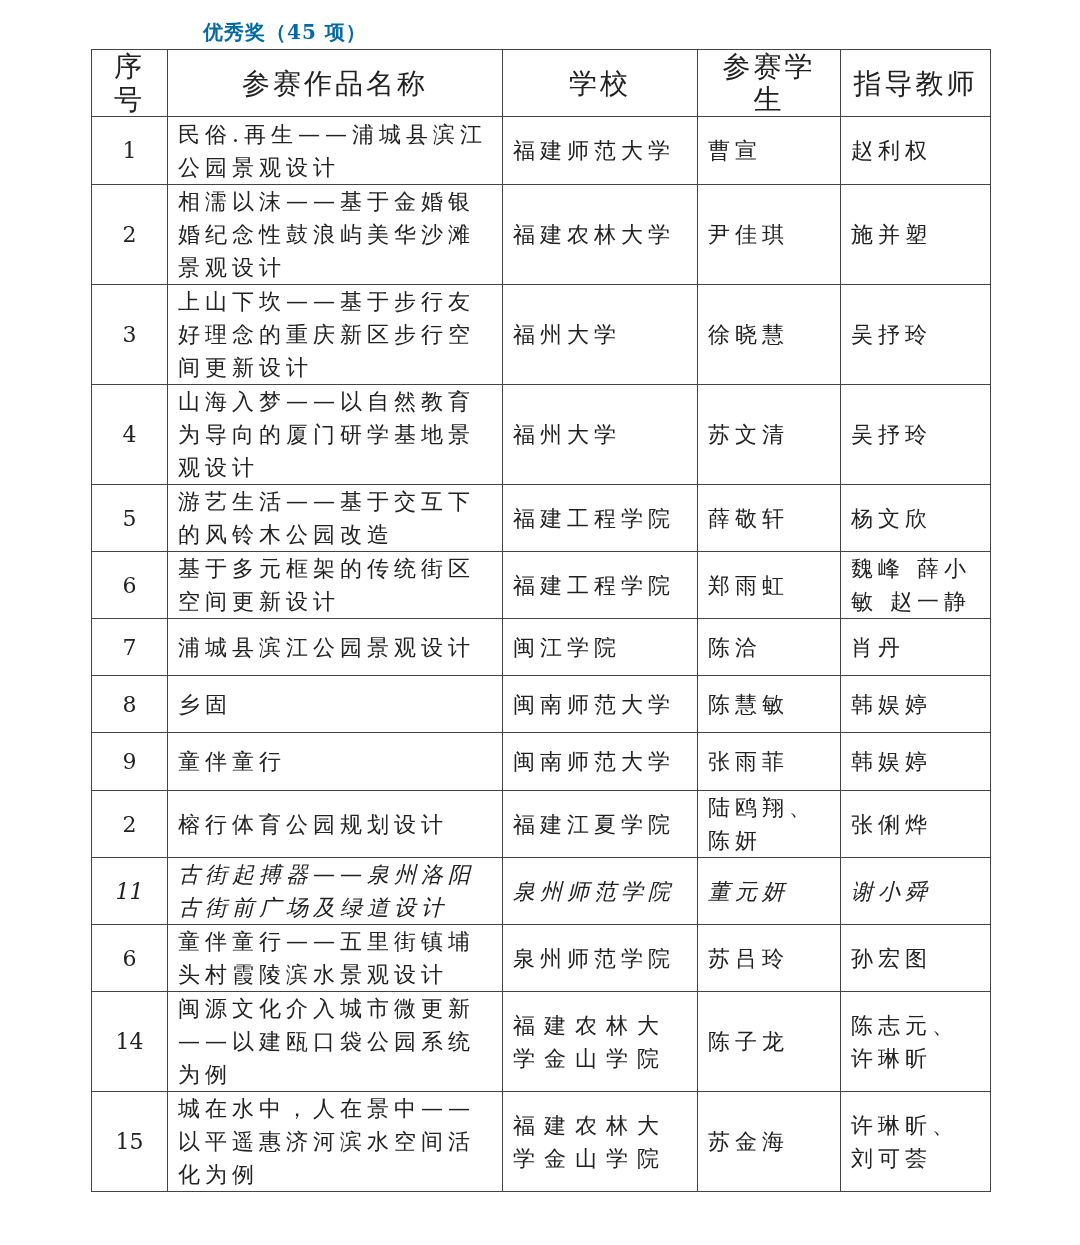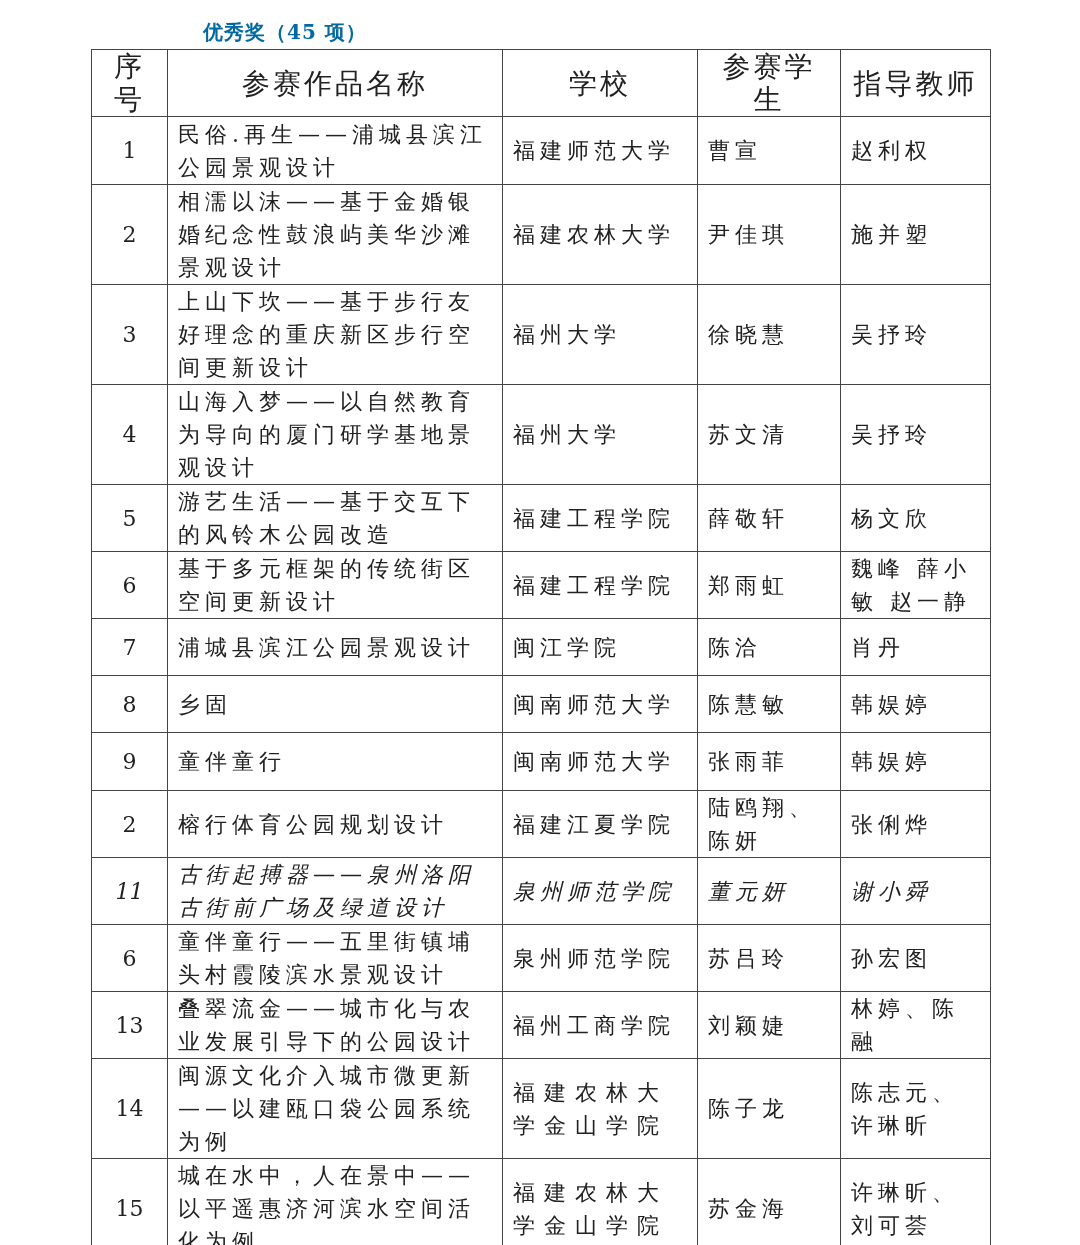--- a/index.html
+++ b/index.html
@@ -120,27 +120,20 @@
         <td>董元妍</td>
         <td>谢小舜</td>
       </tr>
       <tr style="height: 67px;">
         <td class="num">6</td>
         <td>童伴童行——五里街镇埔头村霞陵滨水景观设计</td>
         <td>泉州师范学院</td>
         <td>苏吕玲</td>
         <td>孙宏图</td>
       </tr>
-      <tr style="height: 67px;">
-        <td class="num">13</td>
-        <td>叠翠流金——城市化与农业发展引导下的公园设计</td>
-        <td>福州工商学院</td>
-        <td>刘颖婕</td>
-        <td>林婷、陈融</td>
-      </tr>
       <tr style="height: 100px;">
         <td class="num">14</td>
         <td>闽源文化介入城市微更新——以建瓯口袋公园系统为例</td>
         <td class="wide">福建农林大学金山学院</td>
         <td>陈子龙</td>
         <td>陈志元、许琳昕</td>
       </tr>
       <tr style="height: 100px;">
         <td class="num">15</td>
         <td>城在水中，人在景中——以平遥惠济河滨水空间活化为例</td>

